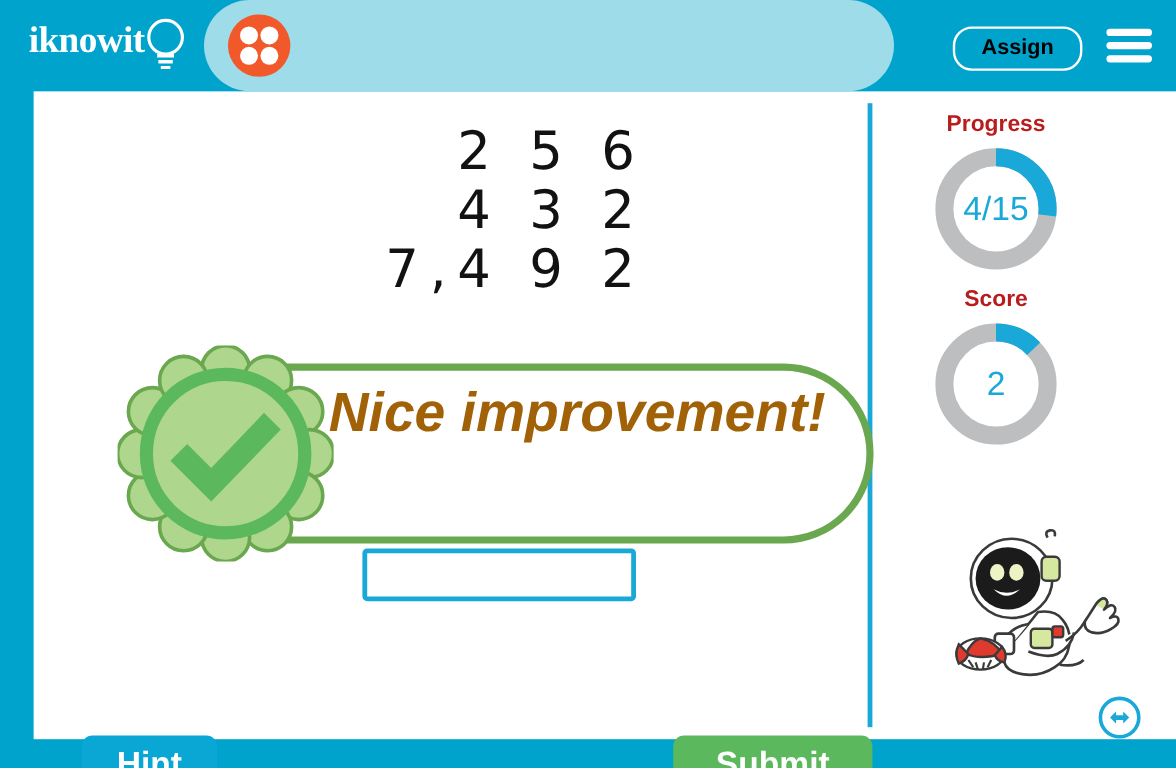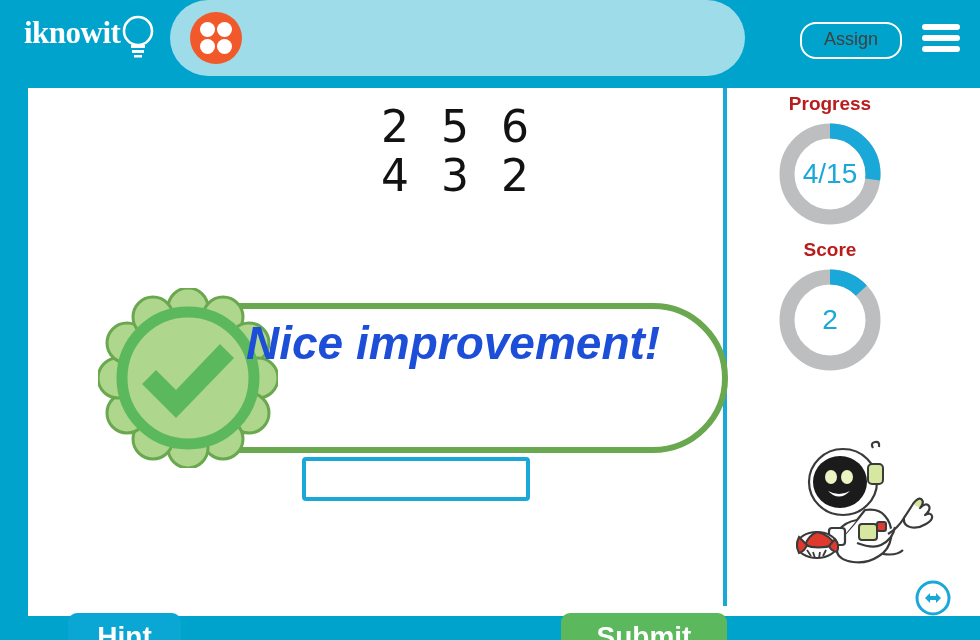--- a/index.html
+++ b/index.html
@@ -16,21 +16,21 @@
     position: relative;
     width: 980px;
     height: 640px;
     background: #ffffff;
   }
 
   
   .header {
     position: absolute;
     left: 0; top: 0;
-    width: 980px; height: 88px;
+    width: 980px; height: 76px;
     background: #00a3cc;
     z-index: 5;
   }
 
   .header-lightband {
     position: absolute;
     left: 170px; top: 0;
     width: 575px; height: 76px;
     background: #9fdcea;
     border-top-left-radius: 40px;
@@ -88,23 +88,23 @@
     white-space: nowrap;
   }
 
   .assign-btn {
     position: absolute;
     right: 78px; top: 22px;
     padding: 5px 22px 7px 22px;
     border: 2px solid #ffffff;
     border-radius: 16px;
     background: transparent;
-    color: #404040;
+    color: #000000;
     font-size: 18px;
-    font-weight: normal;
+    font-weight: bold;
     cursor: pointer;
     z-index: 6;
   }
 
   .menu-btn {
     position: absolute;
     right: 20px; top: 24px;
     width: 38px; height: 30px;
     cursor: pointer;
     z-index: 6;
@@ -181,23 +181,24 @@
     border-radius: 0 80px 80px 0;
   }
 
   .banner-text {
     position: absolute;
     left: 148px; top: 28px;
     width: 470px;
     font-size: 46px;
     font-weight: bold;
     font-style: italic;
-    color: #1d4ed8;
+    color: #a16207;
     line-height: 54px;
     z-index: 12;
+    text-align: center;
   }
 
   .rosette {
     position: absolute;
     left: 0; top: 0;
     width: 180px; height: 180px;
     z-index: 11;
   }
 
   
@@ -299,20 +300,21 @@
   </div>
 
   <div class="frame">
     <div class="stage">
 
       <div class="divider"></div>
 
       <div class="problem">
         <div>2 5 6</div>
         <div>4 3 2</div>
+        <div>7,4 9 2</div>
       </div>
 
       <div class="answer-box" placeholder=""></div>
 
       <div class="feedback">
         <div class="banner"></div>
 
         <svg class="rosette" viewBox="0 0 180 180">
           <g fill="#aed68d" stroke="#6aa84f" stroke-width="3">
             <circle cx="90" cy="20" r="20"></circle>

